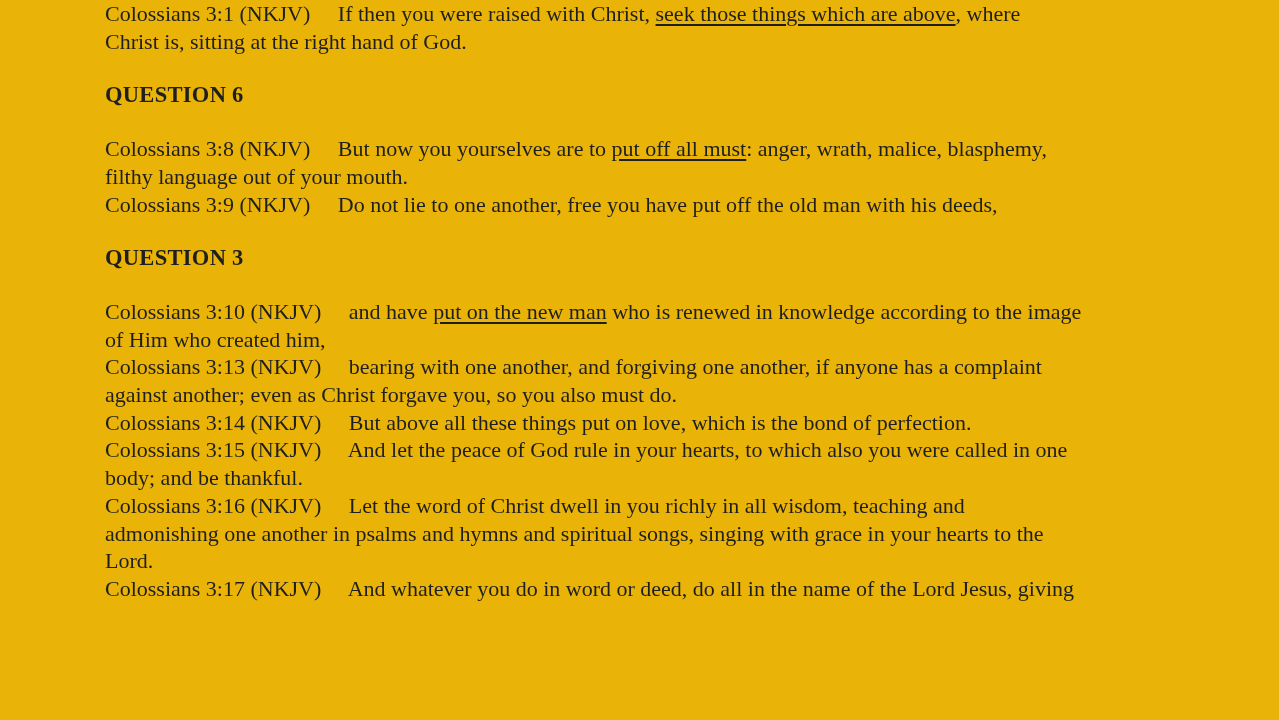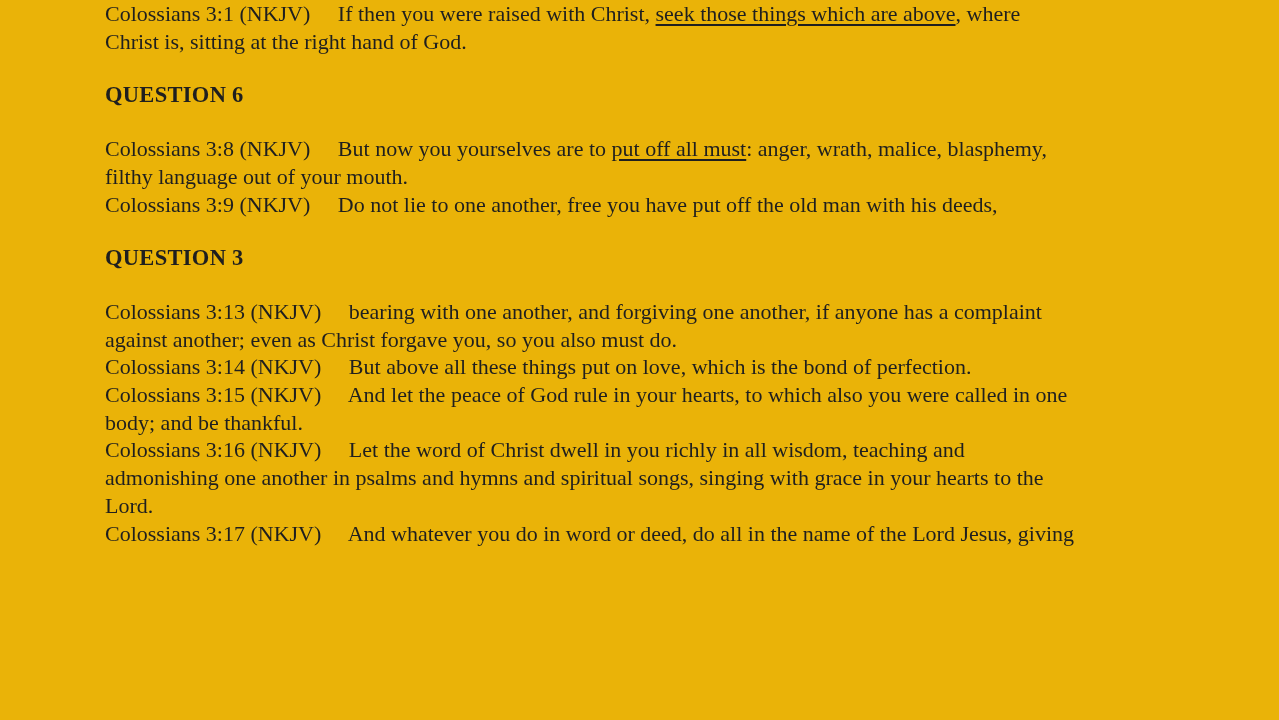--- a/index.html
+++ b/index.html
@@ -54,20 +54,22 @@
 
 <div class="page">
   <article class="doc-column">
     <p class="verse"><span>Colossians 3:1 (NKJV)   </span><span>If then you were raised with Christ, </span><span class="u">seek those things which are above</span><span>, where
 Christ is, sitting at the right hand of God.</span></p>
     <h2 class="question">QUESTION 6</h2>
     <p class="verse"><span>Colossians 3:8 (NKJV)   </span><span>But now you yourselves are to </span><span class="u">put off all must</span><span>: anger, wrath, malice, blasphemy,
 filthy language out of your mouth.</span></p>
     <p class="verse"><span>Colossians 3:9 (NKJV)   </span><span>Do not lie to one another, free you have put off the old man with his deeds,</span></p>
     <h2 class="question">QUESTION 3</h2>
+    <p class="verse"><span>Colossians 3:10 (NKJV)   </span><span>and have </span><span class="u">put on the new man</span><span> who is renewed in knowledge according to the image
+of Him who created him,</span></p>
     <p class="verse"><span>Colossians 3:13 (NKJV)   </span><span>bearing with one another, and forgiving one another, if anyone has a complaint
 against another; even as Christ forgave you, so you also must do.</span></p>
     <p class="verse"><span>Colossians 3:14 (NKJV)   </span><span>But above all these things put on love, which is the bond of perfection.</span></p>
     <p class="verse"><span>Colossians 3:15 (NKJV)   </span><span>And let the peace of God rule in your hearts, to which also you were called in one
 body; and be thankful.</span></p>
     <p class="verse"><span>Colossians 3:16 (NKJV)   </span><span>Let the word of Christ dwell in you richly in all wisdom, teaching and
 admonishing one another in psalms and hymns and spiritual songs, singing with grace in your hearts to the
 Lord.</span></p>
     <p class="verse"><span>Colossians 3:17 (NKJV)   </span><span>And whatever you do in word or deed, do all in the name of the Lord Jesus, giving</span></p>
   </article>

